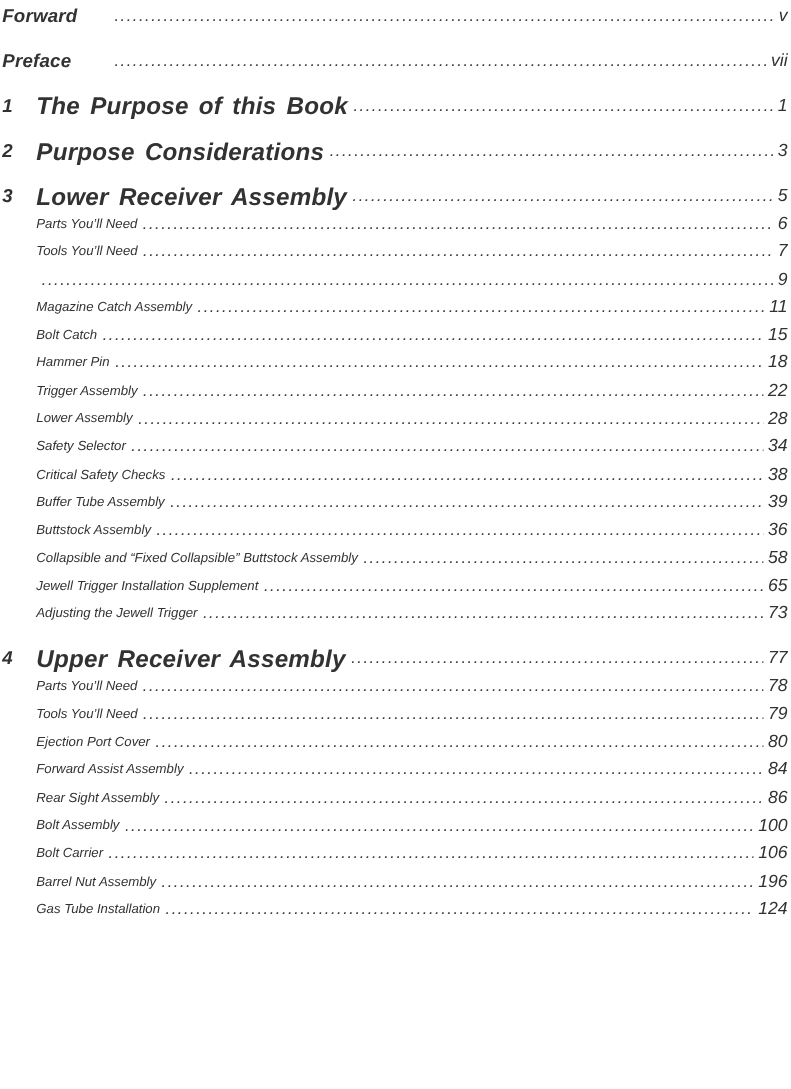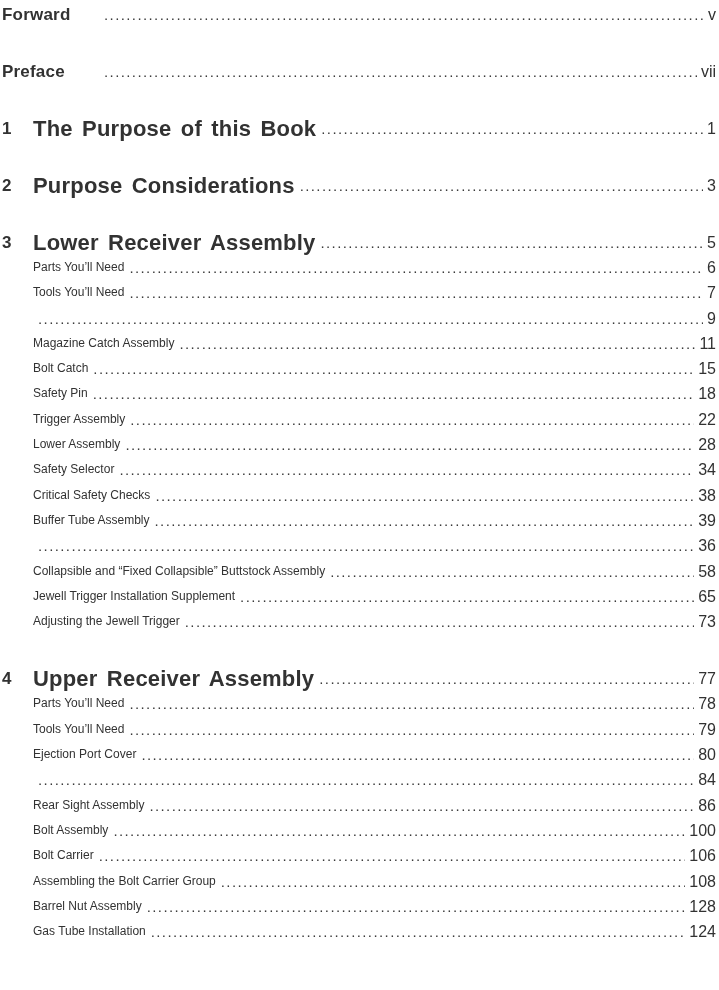--- a/index.html
+++ b/index.html
@@ -11,26 +11,27 @@
     width: 719px;
     height: 990px;
     box-sizing: border-box;
     padding: 2px 3px 0 2px;
     overflow: hidden;
     font-family: "Liberation Sans", "DejaVu Sans", sans-serif;
     color: #323232;
   }
   main { width: 100%; }
 
-  .toc-block + .toc-block { margin-top: 32px; }
+  .toc-block + .toc-block { margin-top: 16px; }
 
   .toc-row {
     display: flex;
     align-items: center;
     line-height: 25px;
+    font-style: italic;
   }
 
   
   .toc-row.front .label {
     font-weight: bold;
     font-size: 17px;
     letter-spacing: 0.2px;
     min-width: 97px;
     flex: none;
     white-space: nowrap;
@@ -146,21 +147,21 @@
             <span class="label">Magazine Catch Assembly</span>
             <span class="leader"></span>
             <span class="page">11</span>
           </div>
           <div class="toc-row section">
             <span class="label">Bolt Catch</span>
             <span class="leader"></span>
             <span class="page">15</span>
           </div>
           <div class="toc-row section">
-            <span class="label">Safety Pin</span>
+            <span class="label">Hammer Pin</span>
             <span class="leader"></span>
             <span class="page">18</span>
           </div>
           <div class="toc-row section">
             <span class="label">Trigger Assembly</span>
             <span class="leader"></span>
             <span class="page">22</span>
           </div>
           <div class="toc-row section">
             <span class="label">Lower Assembly</span>
@@ -176,20 +177,21 @@
             <span class="label">Critical Safety Checks</span>
             <span class="leader"></span>
             <span class="page">38</span>
           </div>
           <div class="toc-row section">
             <span class="label">Buffer Tube Assembly</span>
             <span class="leader"></span>
             <span class="page">39</span>
           </div>
           <div class="toc-row section">
+            <span class="label">Buttstock Assembly</span>
             <span class="leader"></span>
             <span class="page">36</span>
           </div>
           <div class="toc-row section">
             <span class="label">Collapsible and “Fixed Collapsible” Buttstock Assembly</span>
             <span class="leader"></span>
             <span class="page">58</span>
           </div>
           <div class="toc-row section">
             <span class="label">Jewell Trigger Installation Supplement</span>
@@ -220,47 +222,43 @@
             <span class="label">Tools You’ll Need</span>
             <span class="leader"></span>
             <span class="page">79</span>
           </div>
           <div class="toc-row section">
             <span class="label">Ejection Port Cover</span>
             <span class="leader"></span>
             <span class="page">80</span>
           </div>
           <div class="toc-row section">
+            <span class="label">Forward Assist Assembly</span>
             <span class="leader"></span>
             <span class="page">84</span>
           </div>
           <div class="toc-row section">
             <span class="label">Rear Sight Assembly</span>
             <span class="leader"></span>
             <span class="page">86</span>
           </div>
           <div class="toc-row section">
             <span class="label">Bolt Assembly</span>
             <span class="leader"></span>
             <span class="page">100</span>
           </div>
           <div class="toc-row section">
             <span class="label">Bolt Carrier</span>
             <span class="leader"></span>
             <span class="page">106</span>
           </div>
           <div class="toc-row section">
-            <span class="label">Assembling the Bolt Carrier Group</span>
-            <span class="leader"></span>
-            <span class="page">108</span>
-          </div>
-          <div class="toc-row section">
             <span class="label">Barrel Nut Assembly</span>
             <span class="leader"></span>
-            <span class="page">128</span>
+            <span class="page">196</span>
           </div>
           <div class="toc-row section">
             <span class="label">Gas Tube Installation</span>
             <span class="leader"></span>
             <span class="page">124</span>
           </div>
         </div>
       </section>
     </div>
 </main>

